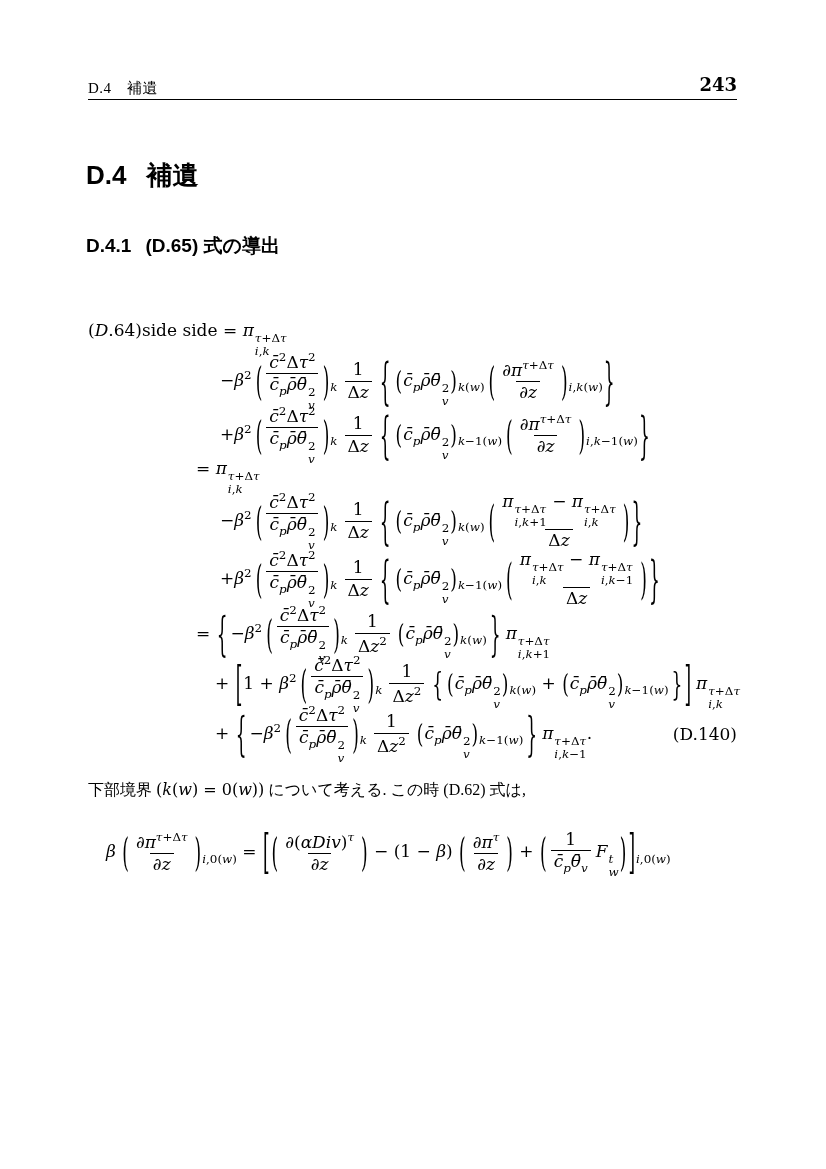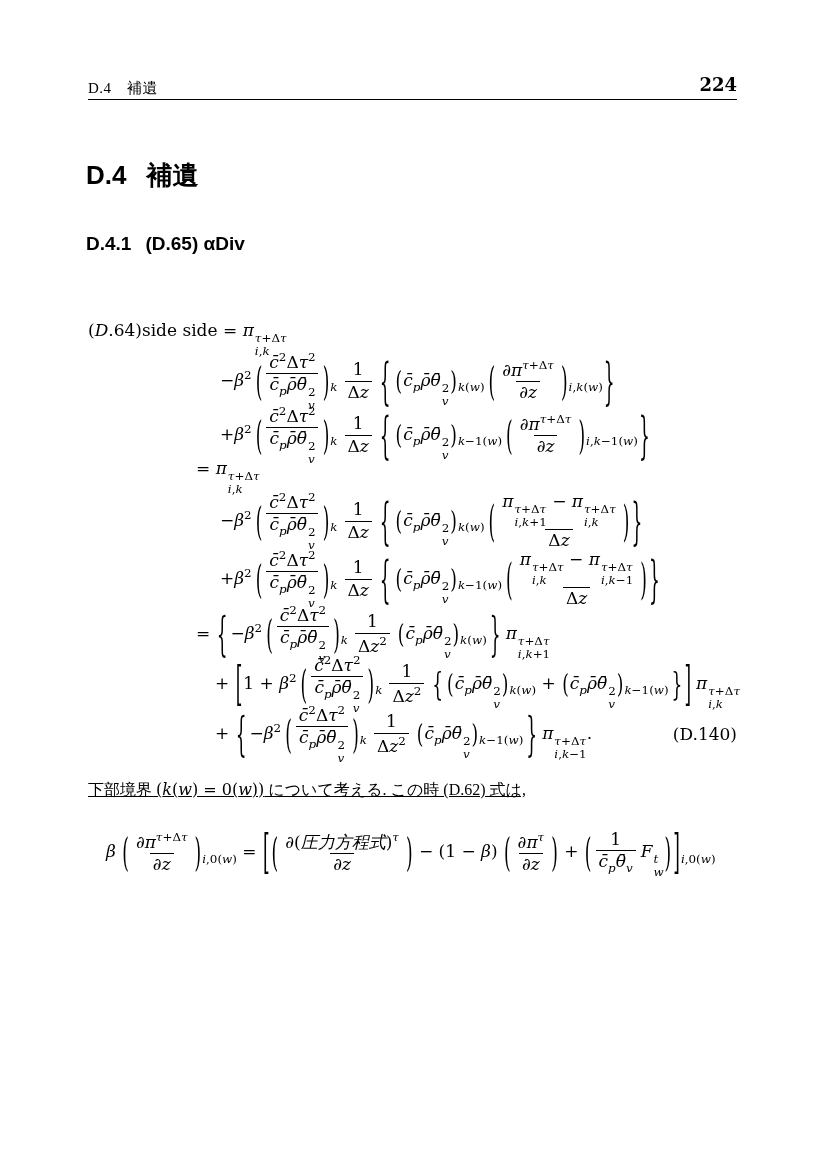--- a/index.html
+++ b/index.html
@@ -9,21 +9,21 @@
   .runhead{left:88px;top:79px;font-size:15px;letter-spacing:0.5px;}
   .pagenum{top:74px;right:89px;font-size:18px;font-weight:bold;font-family:"DejaVu Serif",serif;}
   .rule{left:88px;top:99px;width:649px;border-top:1.5px solid #000;height:0;}
   .sec{left:86px;top:158px;font-size:26px;font-weight:bold;
        font-family:"Liberation Sans","DejaVu Sans",sans-serif;}
   .sec .gap{display:inline-block;width:20px;}
   .subsec{left:86px;top:233px;font-size:19px;font-weight:bold;
           font-family:"Liberation Sans","DejaVu Sans",sans-serif;}
   .subsec .gap{display:inline-block;width:14px;}
   .para{left:88px;top:287px;width:660px;font-size:16px;line-height:1.3;white-space:nowrap;}
-  .para2{left:88px;top:780px;width:660px;font-size:16px;line-height:1.3;white-space:nowrap;text-decoration:underline;}
+  .para2{left:88px;top:780px;width:660px;font-size:16px;line-height:1.3;white-space:nowrap;}
   .eqblock{left:88px;width:649px;}
   #eqa{top:324px;} #eqb{top:824px;}
   .eqrow{display:flex;align-items:center;position:relative;white-space:nowrap;
          font-size:17px;font-family:"DejaVu Serif","Liberation Serif",serif;}
   #eqa .eqrow:nth-of-type(1){height:30px}
   #eqa .eqrow:nth-of-type(2){height:54px}
   #eqa .eqrow:nth-of-type(3){height:54px}
   #eqa .eqrow:nth-of-type(4){height:30px}
   #eqa .eqrow:nth-of-type(5){height:58px}
   #eqa .eqrow:nth-of-type(6){height:58px}
@@ -56,29 +56,29 @@
   .jtext{font-family:"Liberation Serif","DejaVu Serif",serif;}
   .mathseg{font-family:"DejaVu Serif",serif;}
 </style>
 </head>
 <body>
 
 <div class="page">
   <div class="abs runhead">
     <span>D.4　補遺</span>
   </div>
-  <div class="abs pagenum">224</div>
+  <div class="abs pagenum">243</div>
   <div class="abs rule"></div>
 
   <div class="abs sec">
     <span>D.4</span><span class="gap"></span><span>補遺</span>
   </div>
 
   <div class="abs subsec">
-    <span>D.4.1</span><span class="gap"></span><span>(D.65) αDiv</span>
+    <span>D.4.1</span><span class="gap"></span><span>(D.65) 式の導出</span>
   </div>
 
 
   <div class="abs eqblock" id="eqa">
       <div class="eqrow ind-a">
         <span class="mline"><span class="rm">(</span><span class="it">D</span><span class="rm">.64)</span><span class="rm">side side</span><span class="rm"> = </span><span class="it">π</span><span class="ss2">
             <span class="s-sup"><span class="it">τ</span><span class="rm">+Δ</span><span class="it">τ</span></span>
             <span class="s-sub"><span class="it">i</span><span class="rm">,</span><span class="it">k</span></span>
           </span></span>
       </div>
@@ -233,21 +233,21 @@
     </div>
 
   <div class="abs para2"><span class="jtext">下部境界 </span><span class="mathseg"><span class="rm">(</span><span class="it">k</span><span class="rm">(</span><span class="it">w</span><span class="rm">) = 0(</span><span class="it">w</span><span class="rm">))</span></span><span class="jtext"> について考える. この時 (D.62) 式は,</span></div>
 
   <div class="abs eqblock" id="eqb">
       <div class="eqrow ind-m0">
         <span class="mline"><span class="it">β</span><span class="rm"> </span><span class="delim" style="transform: scaleY(2.3);">(</span><span class="frac">
             <span class="num"><span class="it">∂π</span><span class="sup"><span class="it">τ</span><span class="rm">+Δ</span><span class="it">τ</span></span></span>
             <span class="den"><span class="it">∂z</span></span>
           </span><span class="delim" style="transform: scaleY(2.3);">)</span><span class="sub"><span class="it">i</span><span class="rm">,0(</span><span class="it">w</span><span class="rm">)</span></span><span class="rm"> = </span><span class="delim" style="transform: scaleY(2.7);">[</span><span class="delim" style="transform: scaleY(2.3);">(</span><span class="frac">
-            <span class="num"><span class="it">∂</span><span class="rm">(</span><span class="it">圧力方程式</span><span class="rm">)</span><span class="sup"><span class="it">τ</span></span></span>
+            <span class="num"><span class="it">∂</span><span class="rm">(</span><span class="it">αDiv</span><span class="rm">)</span><span class="sup"><span class="it">τ</span></span></span>
             <span class="den"><span class="it">∂z</span></span>
           </span><span class="delim" style="transform: scaleY(2.3);">)</span><span class="rm"> − (1 − </span><span class="it">β</span><span class="rm">) </span><span class="delim" style="transform: scaleY(2.3);">(</span><span class="frac">
             <span class="num"><span class="it">∂π</span><span class="sup"><span class="it">τ</span></span></span>
             <span class="den"><span class="it">∂z</span></span>
           </span><span class="delim" style="transform: scaleY(2.3);">)</span><span class="rm"> + </span><span class="delim" style="transform: scaleY(2.3);">(</span><span class="frac">
             <span class="num"><span class="rm">1</span></span>
             <span class="den"><span class="it">c̄</span><span class="sub"><span class="it">p</span></span><span class="it">θ̄</span><span class="sub"><span class="it">v</span></span></span>
           </span><span class="hsp" style="width: 2px;"></span><span class="it">F</span><span class="ss2">
             <span class="s-sup"><span class="it">t</span></span>
             <span class="s-sub"><span class="it">w</span></span>

